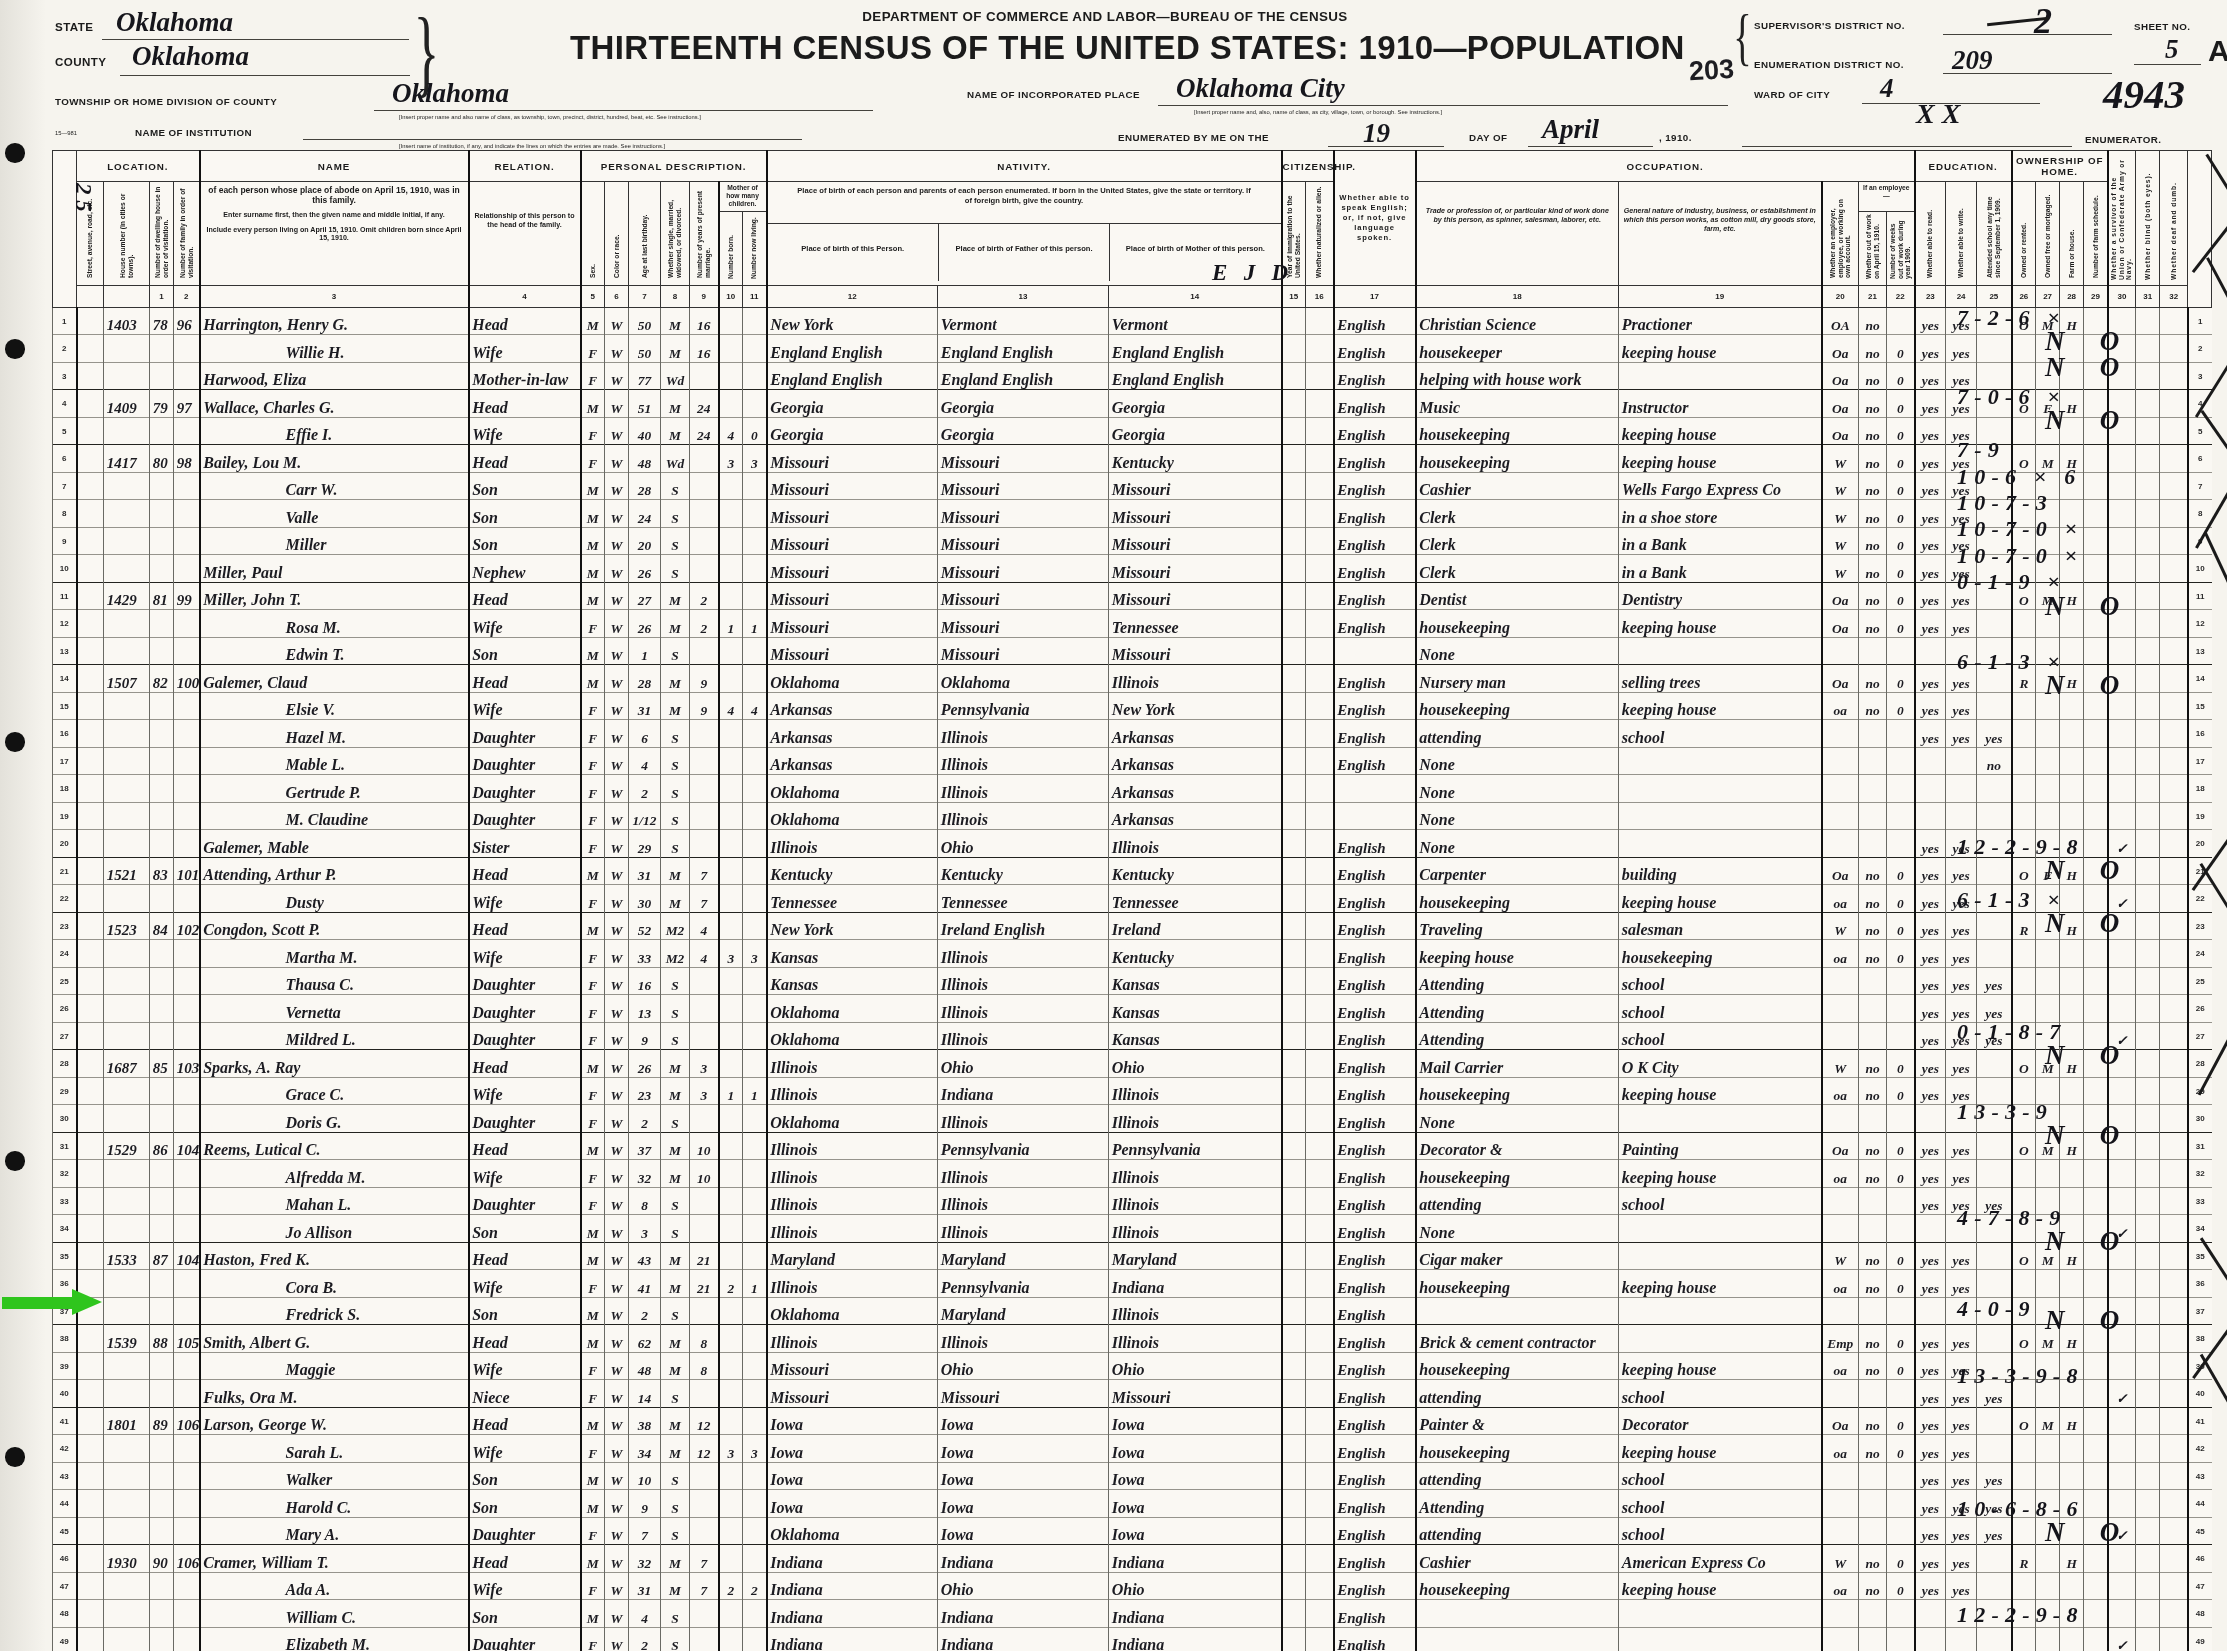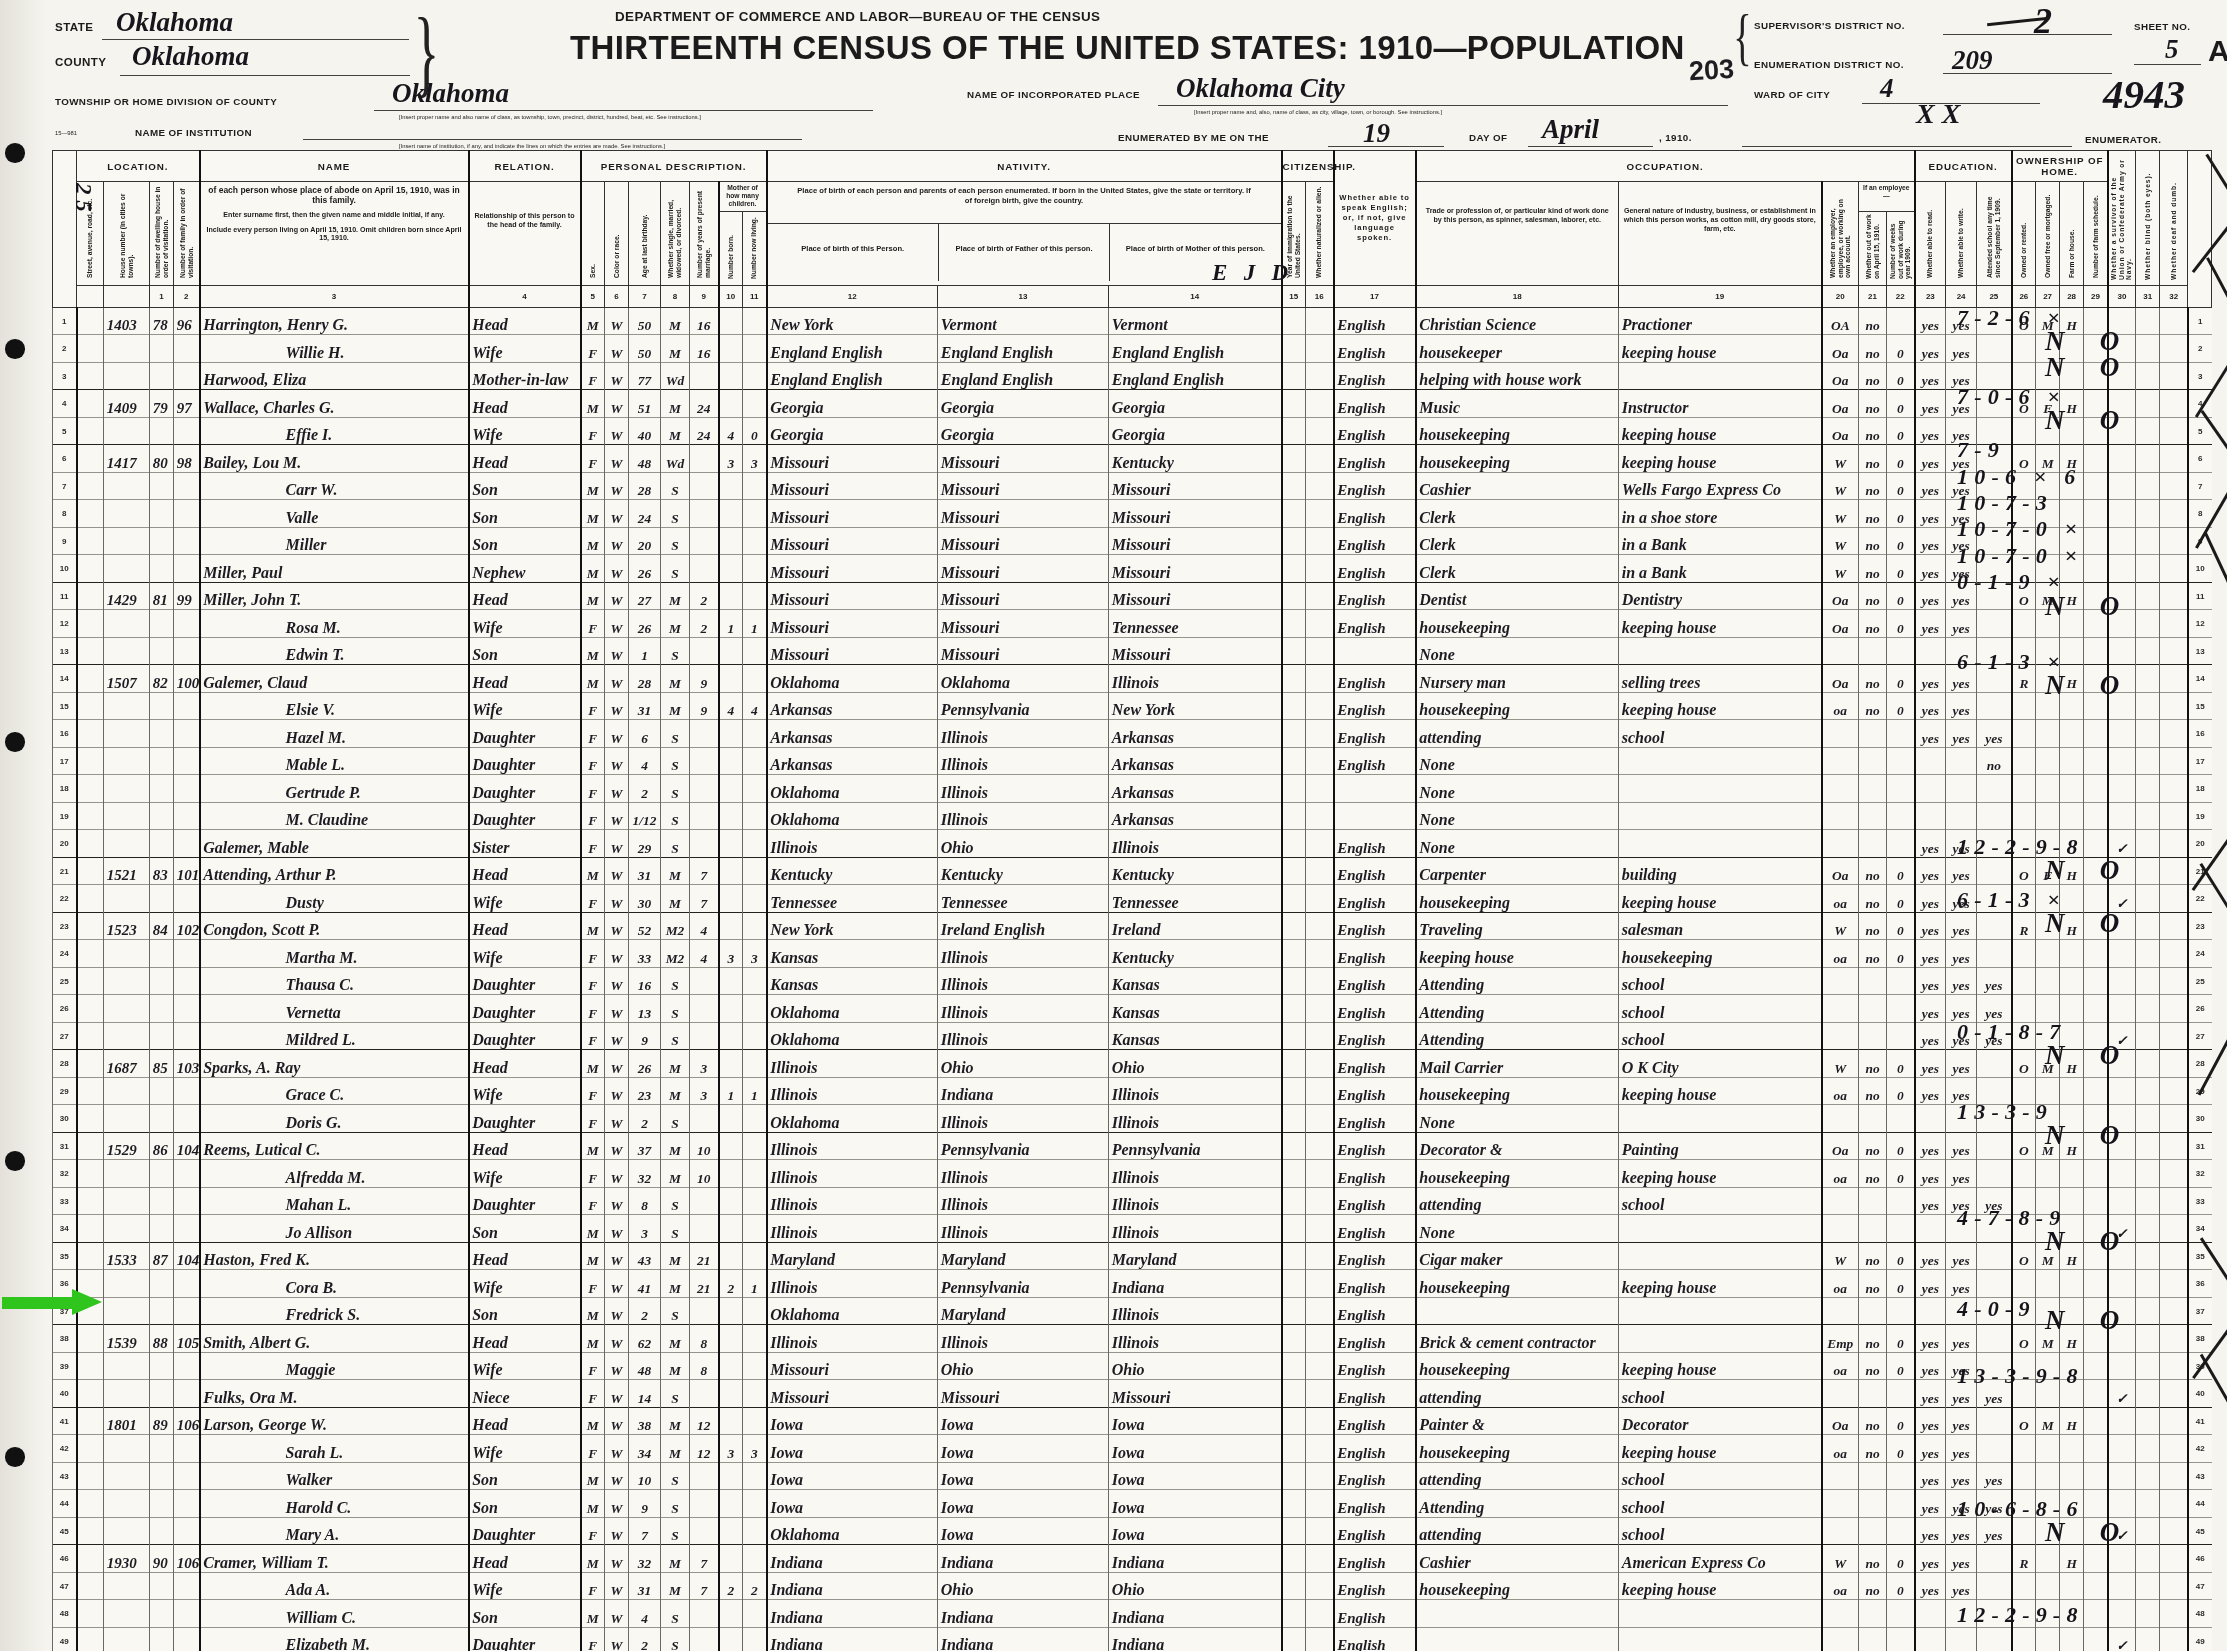--- a/index.html
+++ b/index.html
@@ -5,21 +5,21 @@
   html,body{margin:0;padding:0;}
   body{width:2228px;height:1651px;position:relative;background:#f6f4ee;font-family:"Liberation Sans",sans-serif;color:#1b1b1b;overflow:hidden;}
   .edgeL{position:absolute;left:0;top:0;width:46px;height:1651px;background:linear-gradient(90deg,#e3e1da,#f6f4ee);}
   .hole{position:absolute;left:5.3px;width:19.6px;height:19.6px;border-radius:50%;background:#111;}
   
   .lab{position:absolute;font-weight:bold;font-size:11.6px;letter-spacing:0.4px;white-space:nowrap;}
   .lab.sm{font-size:9.8px;}
   .tiny{position:absolute;font-size:5.8px;color:#222;white-space:nowrap;}
   .hwv{position:absolute;font-family:"Liberation Serif",serif;font-style:italic;font-weight:bold;font-size:27px;color:#16161c;white-space:nowrap;}
   .fline{position:absolute;border-bottom:1.3px solid #44423c;}
-  .dept{position:absolute;top:9px;left:615px;width:980px;text-align:left;font-weight:bold;font-size:13.4px;letter-spacing:0.4px;}
+  .dept{position:absolute;top:9px;left:615px;width:980px;text-align:center;font-weight:bold;font-size:13.4px;letter-spacing:0.4px;}
   .title{position:absolute;top:28.5px;left:570px;width:1069px;text-align:center;font-weight:bold;font-size:33px;letter-spacing:0.4px;white-space:nowrap;}
   .brace{position:absolute;font-size:98px;font-weight:100;transform:scaleX(.55);color:#222;font-family:"Liberation Serif",serif;}
   .brace2{position:absolute;font-size:64px;font-weight:100;transform:scaleX(.6);color:#222;font-family:"Liberation Serif",serif;}
   .stamp{position:absolute;font-weight:bold;font-size:27px;transform:rotate(-3deg);color:#1d1d22;}
   .bigA{position:absolute;font-weight:bold;font-size:30px;}
   .scribble{position:absolute;background:#1a1a1a;}
   
   table.census{position:absolute;left:52px;top:150px;width:2160px;border-collapse:collapse;table-layout:fixed;}
   table.census th{border:0.9px solid #333;padding:0;font-weight:bold;vertical-align:middle;background:transparent;}
   thead tr.r1 th{height:30px;font-size:9.8px;letter-spacing:0.9px;margin-top:21px;}
@@ -35,21 +35,21 @@
   .moc-t{font-size:6.7px;text-align:center;padding:1.8px 0.9px;border-bottom:0.9px solid #333;line-height:1.2;height:25px;}
   .split{display:flex;height:73px;}
   .split>div{flex:1;}
   .split>.s2{border-left:0.9px solid #333;}
   .split .v{height:66px;margin:1.8px auto;}
   .natc{vertical-align:top;}
   .nat-note{font-size:7.6px;text-align:center;padding:3.6px 27px;line-height:1.35;border-bottom:0.9px solid #333;height:34px;}
   .split3{display:flex;height:57px;}
   .split3>div{flex:1;font-size:7.6px;text-align:center;padding-top:19.6px;line-height:1.3;}
   .split3>div+div{border-left:0.9px solid #333;}
-  .occ1 .nb{padding-top:25px;}
+  .occ1 .nb{padding-top:25px;font-style:italic;}
   .cn{text-align:center;}
   .bL{border-left:2.2px solid #111 !important;}
   tbody td{border-left:0.9px solid #6a6a64;border-top:0.9px solid #96948c;height:26.5px;padding:0 2.7px;vertical-align:bottom;overflow:visible;white-space:nowrap;}
   tbody tr.fam td{border-top:1.5px solid #23231f;}
   td.hw{font-family:"Liberation Serif",serif;font-style:italic;font-weight:bold;font-size:15px;color:#1c1c22;}
   td.c-name,td.c-rel,td.c-bp,td.c-fbp,td.c-mbp,td.c-trade,td.c-ind{font-size:16px;}
   td.c-name.indent{padding-left:85px;}
   td.c-sex,td.c-col,td.c-age,td.c-mar,td.c-ym,td.c-cb,td.c-cl,td.c-emp,td.c-ow,td.c-wk,td.c-rd,td.c-wr,td.c-sch,td.c-own,td.c-mtg,td.c-fh,td.c-fs,td.c-vet,td.c-bl,td.c-df{text-align:center;font-size:13.4px;}
   td.c-numL,td.c-numR{font-family:"Liberation Sans",sans-serif;font-style:normal;font-size:8px;font-weight:bold;text-align:center;color:#2b2b2b;vertical-align:middle;}
   table.census{background:#faf8f3;}

